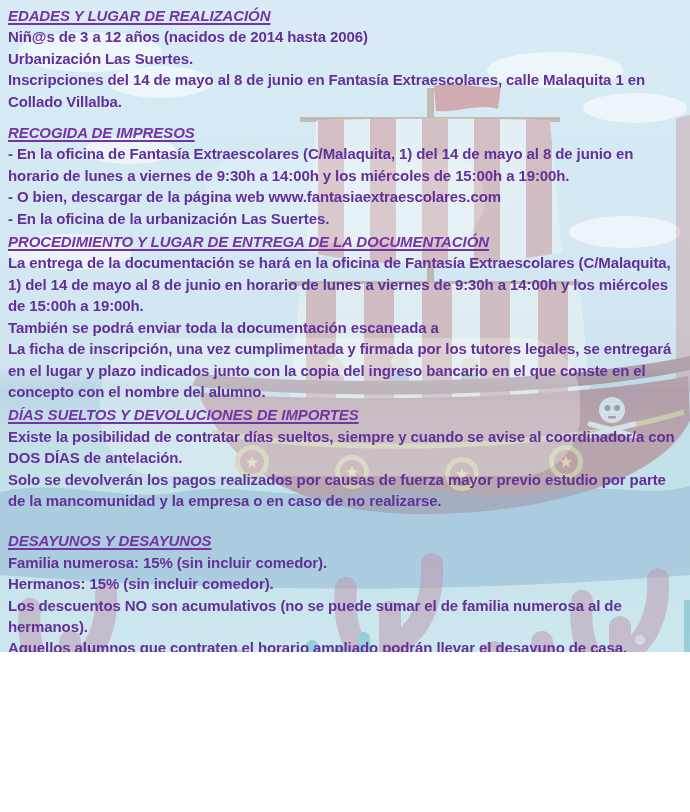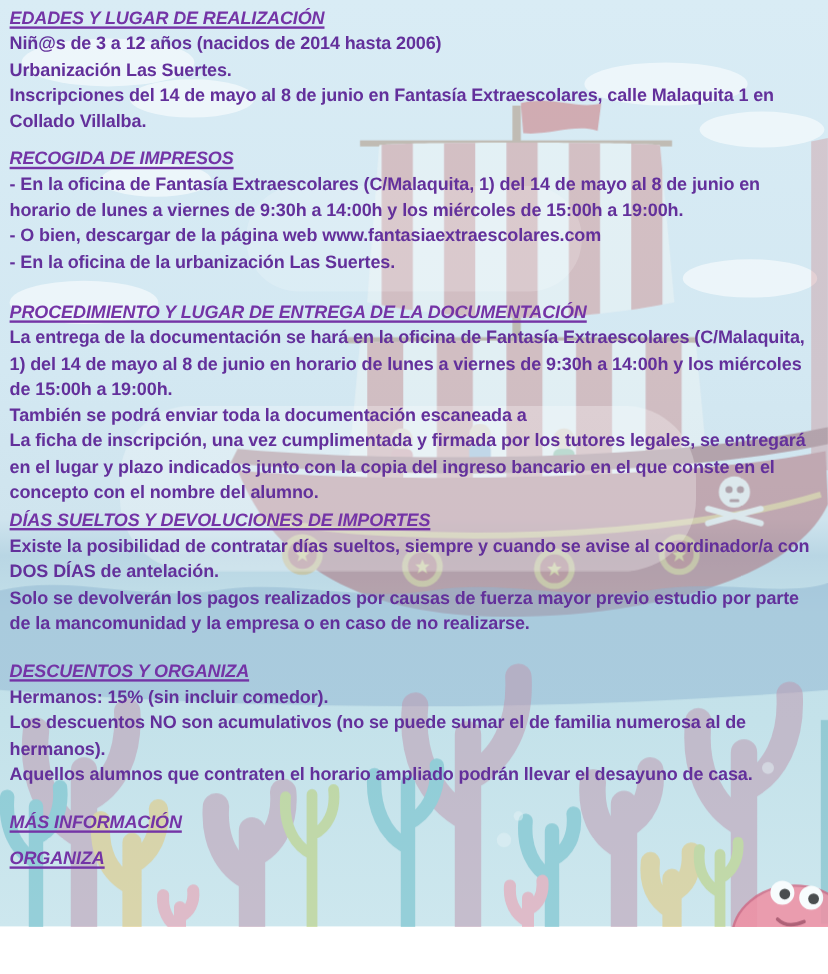--- a/index.html
+++ b/index.html
@@ -1,31 +1,31 @@
 <!DOCTYPE html>
 <html style="--heading-color: #7434a6; --body-color: #63309b; --sky-color: #d9ecf5; --underwater-color: #c4e2ea; --sail-stripe-color: #cc6a66; --hull-color: #a03038; --coral-mauve: #be93ac; --coral-teal: #5fb7c4; --coral-yellow: #e6c46a; --coral-pink: #ef8fa3;"><head>
 <meta charset="utf-8">
 <title>Flyer</title>
 <style>
   html,body{margin:0;padding:0;}
   body{width:690px;height:812px;overflow:hidden;
        font-family:"Liberation Sans","DejaVu Sans",sans-serif;}
-  .page{position:relative;width:690px;height:772px;overflow:hidden;
+  .page{position:relative;width:690px;height:652px;overflow:hidden;
         background:linear-gradient(180deg,
           var(--sky-color) 0%, #d3e8f2 40%, #cfe4ee 56%,
           #b9d6e4 60%, #c3e0e9 66%, var(--underwater-color) 78%, #cde7ee 100%);}
   svg.bg{position:absolute;inset:0;display:block;}
   .content{position:absolute;inset:0;padding:5px 8px 0 8px;box-sizing:border-box;}
   .sec h2{margin:0;font-size:15px;font-weight:bold;font-style:italic;
           color:var(--heading-color);line-height:21.4px;letter-spacing:-0.1px;
           text-decoration:underline;text-decoration-thickness:1.5px;text-underline-offset:2px;}
   .sec p{margin:0;font-size:15px;font-weight:bold;
          color:var(--body-color);line-height:21.4px;letter-spacing:-0.1px;
          white-space:pre-wrap;}
-  .s1{margin-bottom:10px}.s2{margin-bottom:21px}.s3{margin-bottom:2px}
+  .s1{margin-bottom:10px}.s2{margin-bottom:2px}.s3{margin-bottom:2px}
   .s4{margin-bottom:19px}.s5{margin-bottom:19px}.s6{margin-bottom:8px}
   
   .cloud{fill:#ffffff;opacity:.55}
   .sailwhite{fill:#fdfbf7}
   .stripe{fill:var(--sail-stripe-color)}
   .wood{fill:#946036}
   .flag{fill:#c53030}
   .hull{fill:var(--hull-color)}
   .hulltrim{stroke:#d9a33c;stroke-width:5;fill:none}
   .porthole-ring{fill:#d9a33c}
@@ -201,21 +201,22 @@
       <p>La ficha de inscripción, una vez cumplimentada y firmada por los tutores legales, se entregará en el lugar y plazo indicados junto con la copia del ingreso bancario en el que conste en el concepto con el nombre del alumno.</p>
     </section>
 
     <section class="sec s4">
       <h2>DÍAS SUELTOS Y DEVOLUCIONES DE IMPORTES</h2>
       <p>Existe la posibilidad de contratar días sueltos, siempre y cuando se avise al coordinador/a con DOS DÍAS de antelación.</p>
       <p>Solo se devolverán los pagos realizados por causas de fuerza mayor previo estudio por parte de la mancomunidad y la empresa o en caso de no realizarse.</p>
     </section>
 
     <section class="sec s5">
-      <h2>DESCUENTOS Y ORGANIZA</h2>
+      <h2>DESAYUNOS Y DESAYUNOS</h2>
+      <p>Familia numerosa: 15% (sin incluir comedor).</p>
       <p>Hermanos: 15% (sin incluir comedor).</p>
       <p>Los descuentos NO son acumulativos (no se puede sumar el de familia numerosa al de hermanos).</p>
       <p>Aquellos alumnos que contraten el horario ampliado podrán llevar el desayuno de casa.</p>
     </section>
 
     <section class="sec s6">
       <h2>MÁS INFORMACIÓN</h2>
     </section>
 
     <section class="sec s7">

